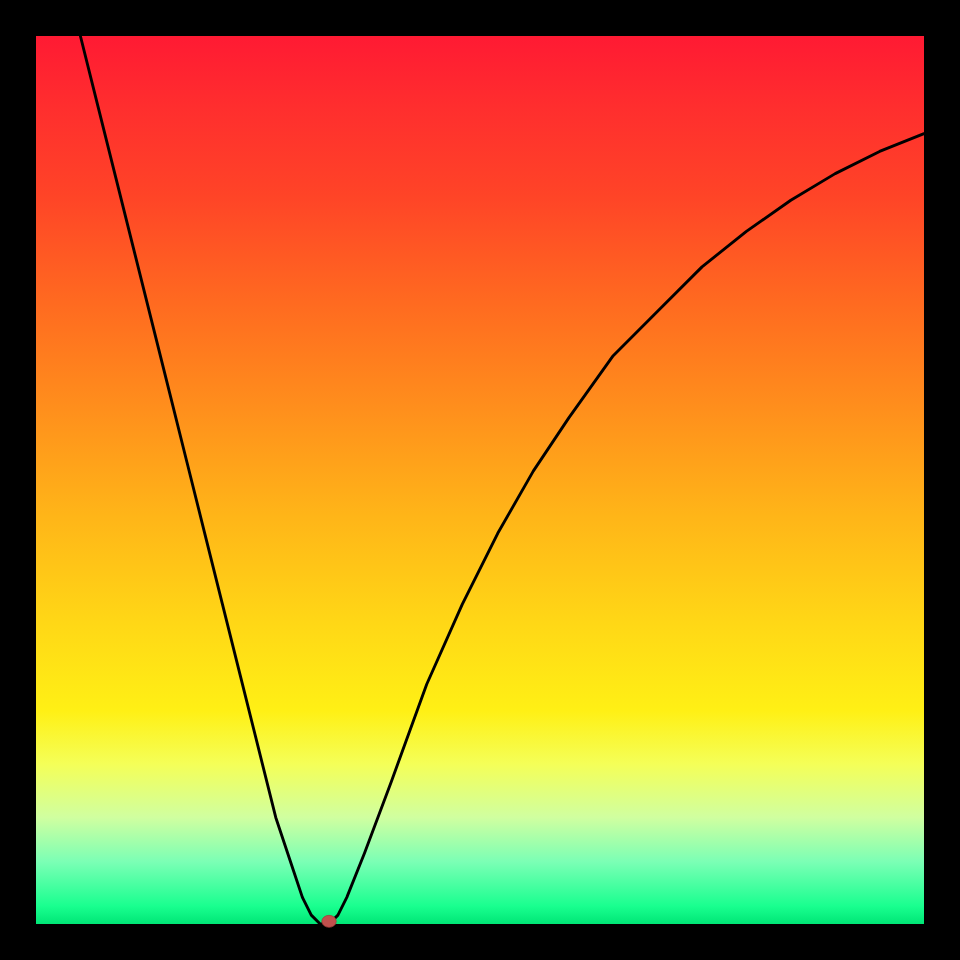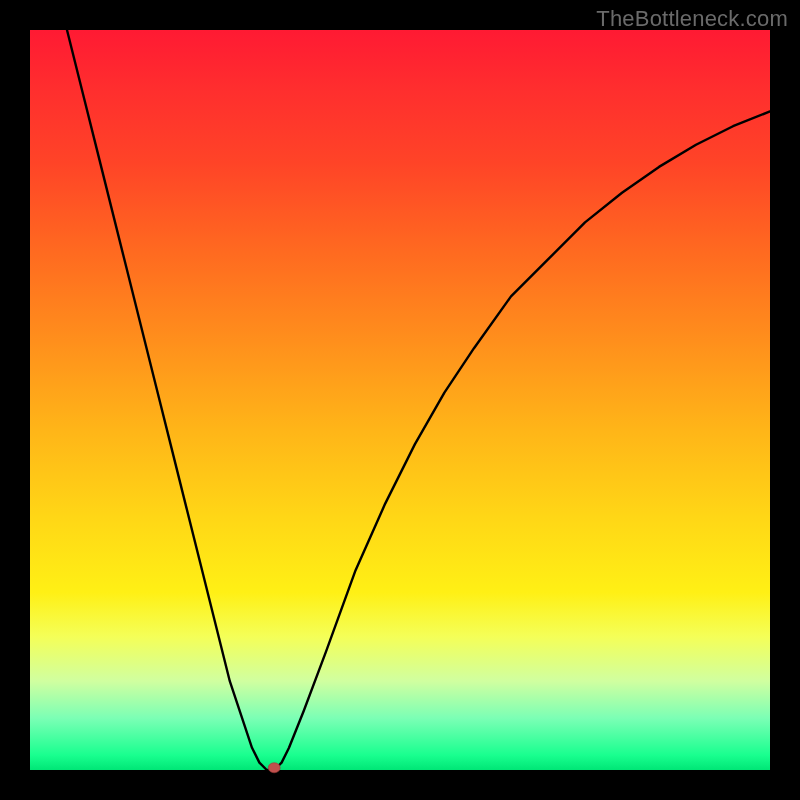--- a/index.html
+++ b/index.html
@@ -68,20 +68,19 @@
   .marker {
     fill: #c0504d;
     stroke: #a03b38;
     stroke-width: 0.6;
   }
 </style>
 </head>
 <body>
 
 <div class="frame">
-  <div class="watermark">TheBottleneck.com</div>
   <div class="plot-area">
     <svg class="curve" viewBox="0 0 740 740">
       <path id="curve-path" d="M37.00 0.00 L51.80 59.20 L66.60 118.40 L81.40 177.60 L96.20 236.80 L111.00 296.00 L125.80 355.20 L140.60 414.40 L155.40 473.60 L170.20 532.80 L185.00 592.00 L199.80 651.20 L214.60 695.60 L222.00 717.80 L229.40 732.60 L236.80 740.00 L244.20 740.00 L251.60 732.60 L259.00 717.80 L273.80 680.80 L296.00 621.60 L325.60 540.20 L355.20 473.60 L384.80 414.40 L414.40 362.60 L444.00 318.20 L481.00 266.40 L518.00 229.40 L555.00 192.40 L592.00 162.80 L629.00 136.90 L666.00 114.70 L703.00 96.20 L740.00 81.40"></path>
       <ellipse id="marker-dot" class="marker" cx="244.20" cy="737.78" rx="6" ry="5"></ellipse>
     </svg>
   </div>
 </div>
 
 </body></html>

